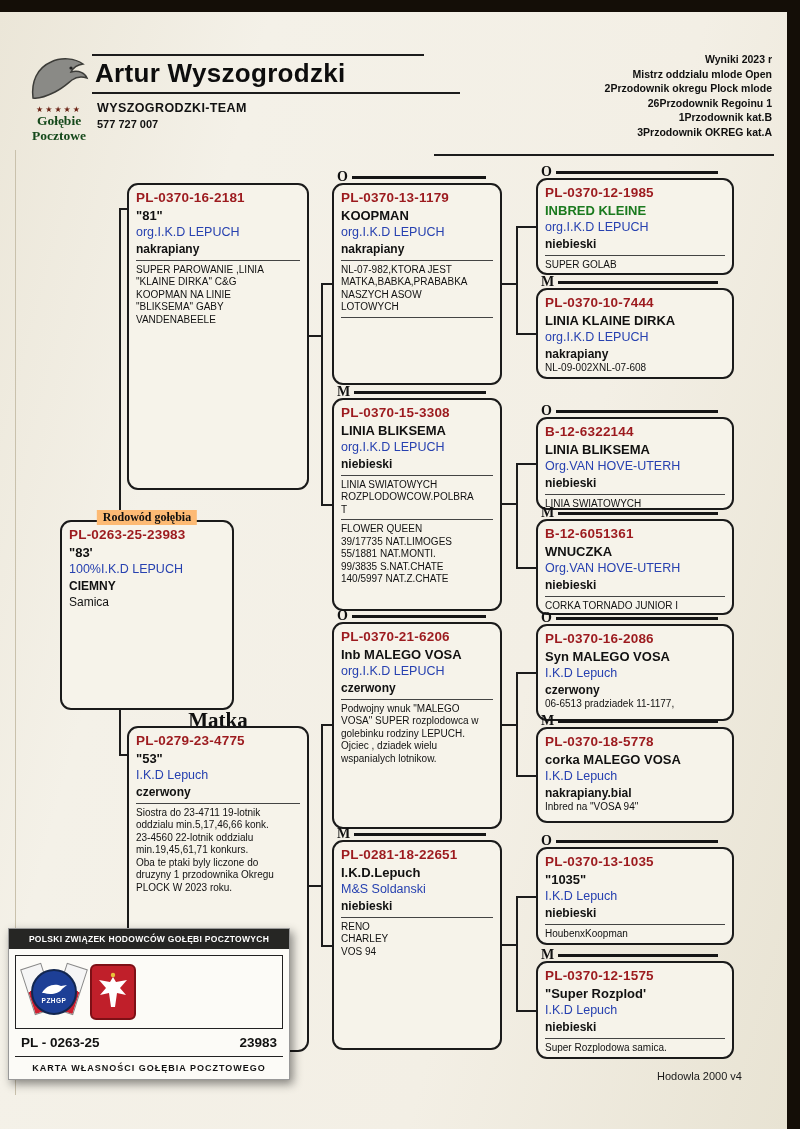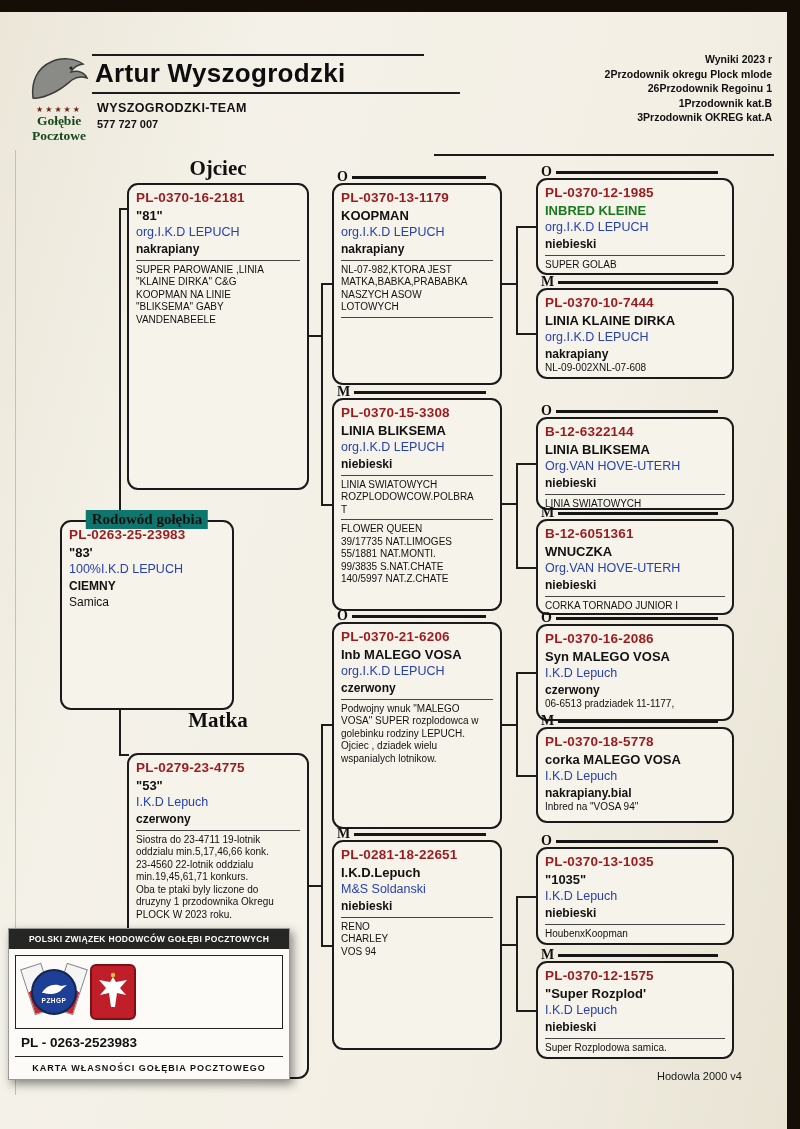--- a/index.html
+++ b/index.html
@@ -25,33 +25,33 @@
   .bname{font-weight:bold;font-size:13px;color:#111;margin-top:1px}
   .green{color:#1b7a1f}
   .org{font-size:12.5px;color:#2741b0;margin-top:1px}
   .bcolor{font-weight:bold;font-size:12px;color:#111;margin-top:1px}
   .sep{border-top:1.5px solid #444;margin:3px 0}
   .desc{font-size:10px;color:#111;white-space:pre-line}
   .tag{position:absolute;top:-17px;left:3px;right:14px;display:flex;align-items:center}
   .tagletter{font-family:"Liberation Serif",serif;font-weight:bold;font-size:14px;color:#111}
   .tagbar{flex:1;height:3px;background:#151515;margin-left:4px;margin-top:2px}
   .colhead{position:absolute;font-family:"Liberation Serif",serif;font-weight:bold;font-size:21px;text-align:center;color:#101010}
-  .legend{position:absolute;top:-12px;left:50%;transform:translateX(-50%);background:#0f766e;padding:0 6px;
-          font-family:"Liberation Serif",serif;font-weight:bold;font-size:15px;white-space:nowrap;color:#101010}
+  .legend{position:absolute;top:-12px;left:50%;transform:translateX(-50%);background:#fdba74;padding:0 6px;
+          font-family:"Liberation Serif",serif;font-weight:bold;font-size:12px;white-space:nowrap;color:#101010}
   .sex{font-size:12px;margin-top:1px}
   
   .card{position:absolute;left:8px;top:928px;width:282px;background:#fcfbf7;border:1px solid #999;
         box-shadow:3px 4px 9px rgba(0,0,0,.45);z-index:5}
   .cardbar{background:#262624;color:#fff;font-size:8.5px;text-align:center;padding:5px 2px;letter-spacing:.3px;font-weight:bold}
   .cardinner{margin:6px 6px 0 6px;border:1px solid #222;display:flex;align-items:center;padding:5px 6px;gap:4px}
   .cardcenter{flex:1;text-align:center;font-weight:bold;color:#151515}
   .c-polska{font-size:17px;letter-spacing:1px}
   .c-year{font-size:30px;line-height:1}
   .c-pzhgp{font-size:16px;letter-spacing:1px}
-  .cardrings{display:flex;justify-content:flex-start;margin:0 6px;padding:6px 6px;border-bottom:1px solid #222;font-weight:bold;font-size:13.5px}
+  .cardrings{display:flex;justify-content:space-between;margin:0 6px;padding:6px 6px;border-bottom:1px solid #222;font-weight:bold;font-size:13.5px}
   .cardfoot{text-align:center;font-size:9px;letter-spacing:1px;padding:6px 2px;color:#111;font-weight:bold}
   .badge{position:relative;width:64px;height:62px;flex:0 0 64px}
   .flag{position:absolute;width:22px;height:48px;top:4px;background:linear-gradient(#f5f5f5 50%,#cf2030 50%);border:1px solid #888}
   .f1{left:5px;transform:rotate(-18deg)}
   .f2{right:5px;transform:rotate(18deg)}
   .bcircle{position:absolute;left:50%;top:50%;transform:translate(-50%,-50%);width:46px;height:46px;border-radius:50%;
            background:#1d3f96;border:2px solid #12264f;display:flex;flex-direction:column;align-items:center;justify-content:center}
   .btext{color:#fff;font-size:6.5px;font-weight:bold;letter-spacing:.5px}
   .shield{flex:0 0 46px;width:46px;height:56px;background:#c01f2a;border:2px solid #7d1016;border-radius:6px;
           display:flex;align-items:center;justify-content:center}
@@ -73,20 +73,21 @@
     <div class="logotext">Gołębie</div>
     <div class="logotext">Pocztowe</div>
   </div>
   <div class="ln" style="left:92px;top:54px;width:332px;height:2px"></div>
   <div class="title">Artur Wyszogrodzki</div>
   <div class="ln" style="left:92px;top:92px;width:368px;height:2px"></div>
   <div class="team">WYSZOGRODZKI-TEAM</div>
   <div class="phone">577 727 007</div>
   <div class="results">
     <div>Wyniki 2023 r</div>
+    <div>Mistrz oddzialu mlode Open</div>
     <div>2Przodownik okregu Plock mlode</div>
     <div>26Przodownik Regoinu 1</div>
     <div>1Przodownik kat.B</div>
     <div>3Przodownik OKREG kat.A</div>
   </div>
   <div class="ln" style="left:434px;top:154px;width:340px;height:2px"></div>
 
   <div class="ln" style="left:119px;top:208px;width:2px;height:548px"></div>
   <div class="ln" style="left:119px;top:208px;width:10px;height:2px"></div>
   <div class="ln" style="left:119px;top:754px;width:10px;height:2px"></div>
@@ -114,21 +115,20 @@
   <div class="ln" style="left:502px;top:724px;width:16px;height:2px"></div>
   <div class="ln" style="left:516px;top:672px;width:2px;height:105px"></div>
   <div class="ln" style="left:516px;top:672px;width:20px;height:2px"></div>
   <div class="ln" style="left:516px;top:775px;width:20px;height:2px"></div>
 
   <div class="ln" style="left:502px;top:944px;width:16px;height:2px"></div>
   <div class="ln" style="left:516px;top:896px;width:2px;height:116px"></div>
   <div class="ln" style="left:516px;top:896px;width:20px;height:2px"></div>
   <div class="ln" style="left:516px;top:1010px;width:20px;height:2px"></div>
 
-  <div class="colhead" style="left:127px;top:156px;width:182px">Ojciec</div>
   <div class="pbox" style="left:127px;top:183px;width:182px;height:307px">
     <div class="ring">PL-0370-16-2181</div>
     <div class="bname">"81"</div>
     <div class="org">org.I.K.D LEPUCH</div>
     <div class="bcolor">nakrapiany</div>
     <div class="sep"></div>
     <div class="desc">SUPER PAROWANIE ,LINIA
 "KLAINE DIRKA" C&amp;G
 KOOPMAN NA LINIE
 "BLIKSEMA" GABY
@@ -138,21 +138,21 @@
   <div class="pbox" style="left:60px;top:520px;width:174px;height:190px">
     <div class="legend">Rodowód gołębia</div>
     <div class="ring">PL-0263-25-23983</div>
     <div class="bname">"83'</div>
     <div class="org">100%I.K.D LEPUCH</div>
     <div class="bcolor">CIEMNY</div>
     <div class="sex">Samica</div>
   </div>
 
   <div class="colhead" style="left:127px;top:708px;width:182px">Matka</div>
-  <div class="pbox" style="left:127px;top:753px;width:182px;height:326px">
+  <div class="pbox" style="left:127px;top:726px;width:182px;height:326px">
     <div class="ring">PL-0279-23-4775</div>
     <div class="bname">"53"</div>
     <div class="org">I.K.D Lepuch</div>
     <div class="bcolor">czerwony</div>
     <div class="sep"></div>
     <div class="desc">Siostra do 23-4711 19-lotnik
 oddzialu min.5,17,46,66 konk.
 23-4560 22-lotnik oddzialu
 min.19,45,61,71 konkurs.
 Oba te ptaki byly liczone do

